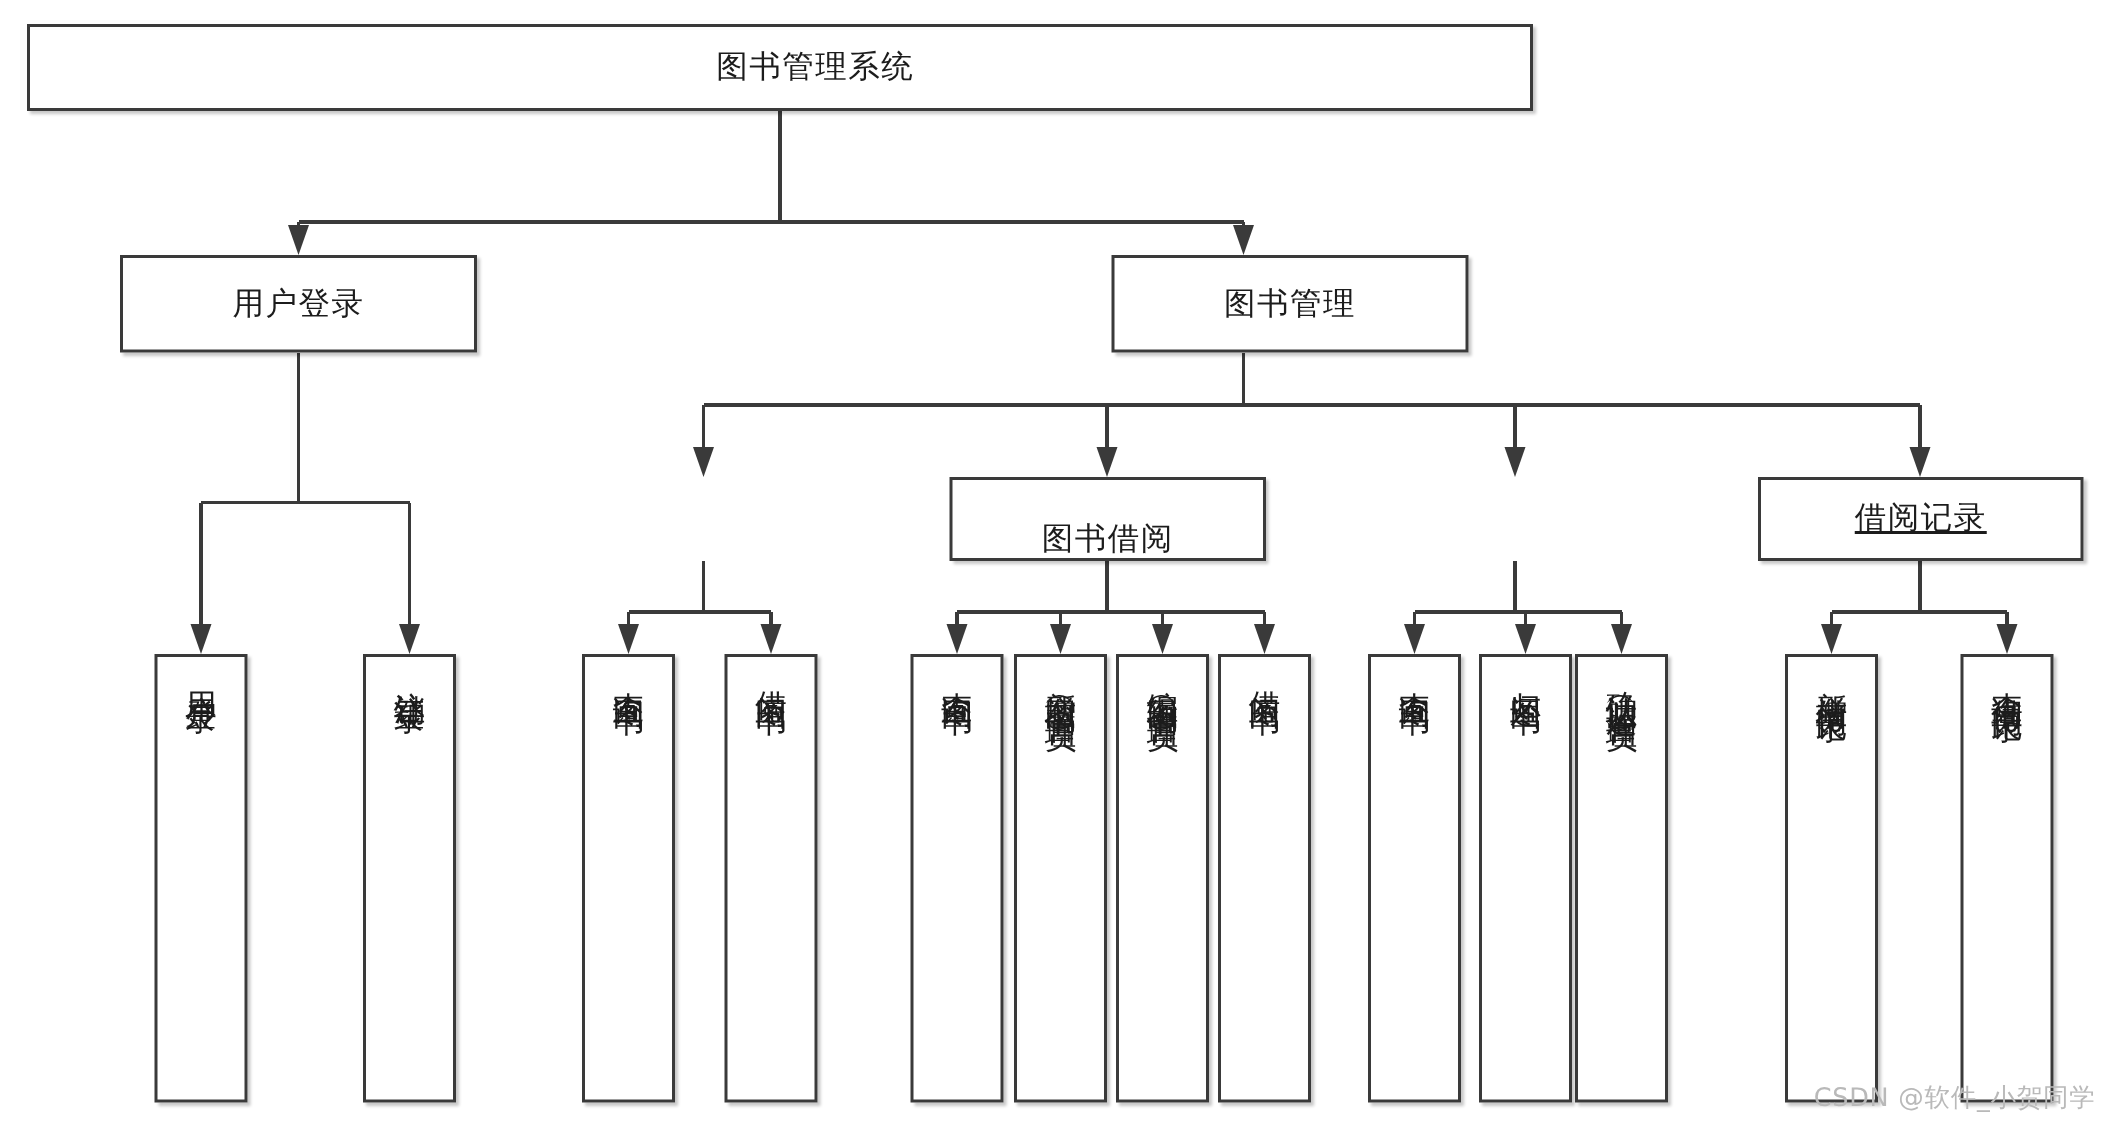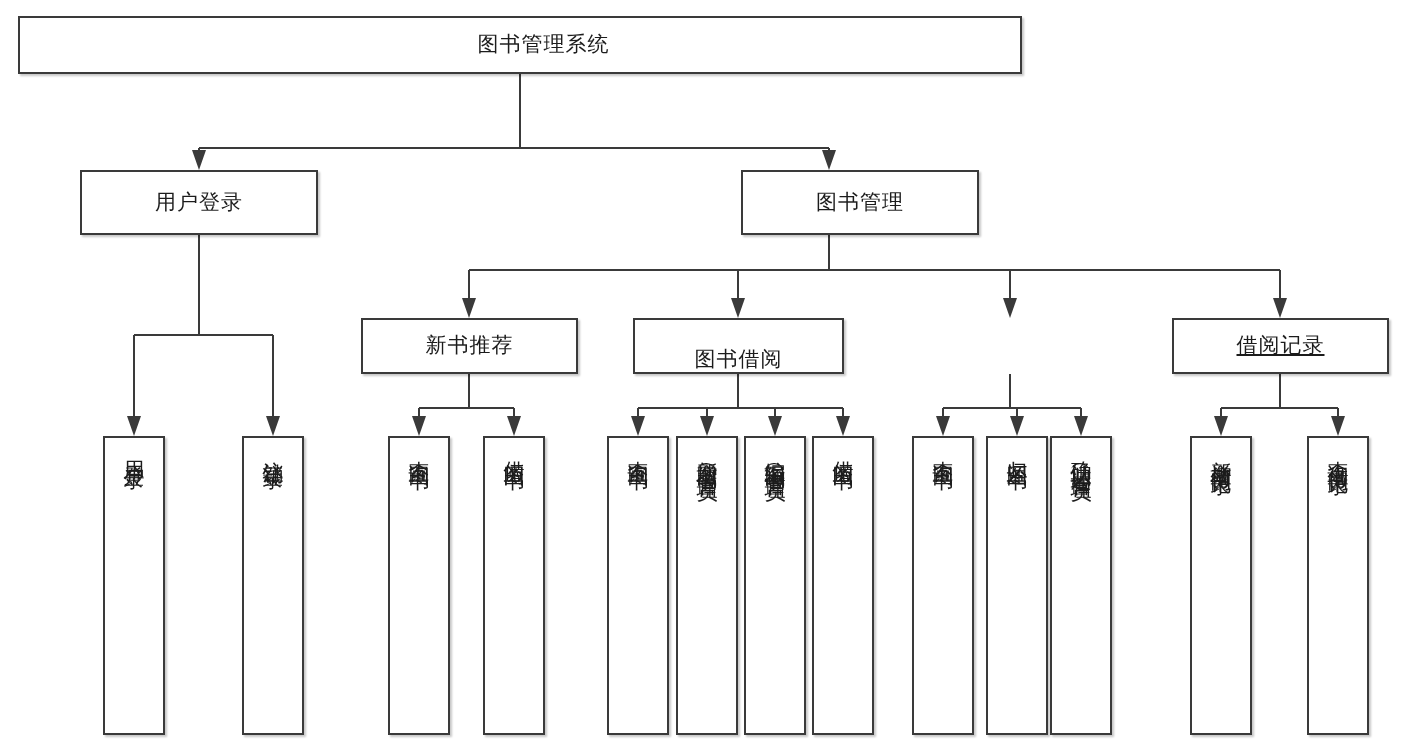--- a/index.html
+++ b/index.html
@@ -125,23 +125,20 @@
     <span>图书管理系统</span>
   </div>
 
   <div class="node horiz" style="left: 80px; top: 170px; width: 238px; height: 65px;">
     <span>用户登录</span>
   </div>
   <div class="node horiz" style="left: 710px; top: 170px; width: 238px; height: 65px; margin-left: 31px;">
     <span>图书管理</span>
   </div>
 
-  <div class="node horiz" style="left: 361px; top: 318px; width: 217px; height: 56px;">
-    <span>新书推荐</span>
-  </div>
   <div class="node horiz" style="left: 633px; top: 318px; width: 211px; height: 56px; align-items: flex-end;">
     <span>图书借阅</span>
   </div>
   <div class="node horiz" style="left: 1172px; top: 318px; width: 217px; height: 56px; text-decoration: underline;">
     <span>借阅记录</span>
   </div>
 
   <div class="node vert" style="left: 103px; top: 436px; width: 62px; height: 299px;">
     <span class="vtxt">用户登录</span>
   </div>
@@ -175,14 +172,15 @@
   <div class="node vert" style="left: 1050px; top: 436px; width: 62px; height: 299px;">
     <span class="vtxt">确认归还（管理员）</span>
   </div>
   <div class="node vert" style="left: 1190px; top: 436px; width: 62px; height: 299px;">
     <span class="vtxt">新增借阅记录</span>
   </div>
   <div class="node vert" style="left: 1307px; top: 436px; width: 62px; height: 299px;">
     <span class="vtxt">查询借阅记录</span>
   </div>
 
+  <div id="watermark">CSDN @软件_小贺同学</div>
 
 </div>
 
 </body></html>

